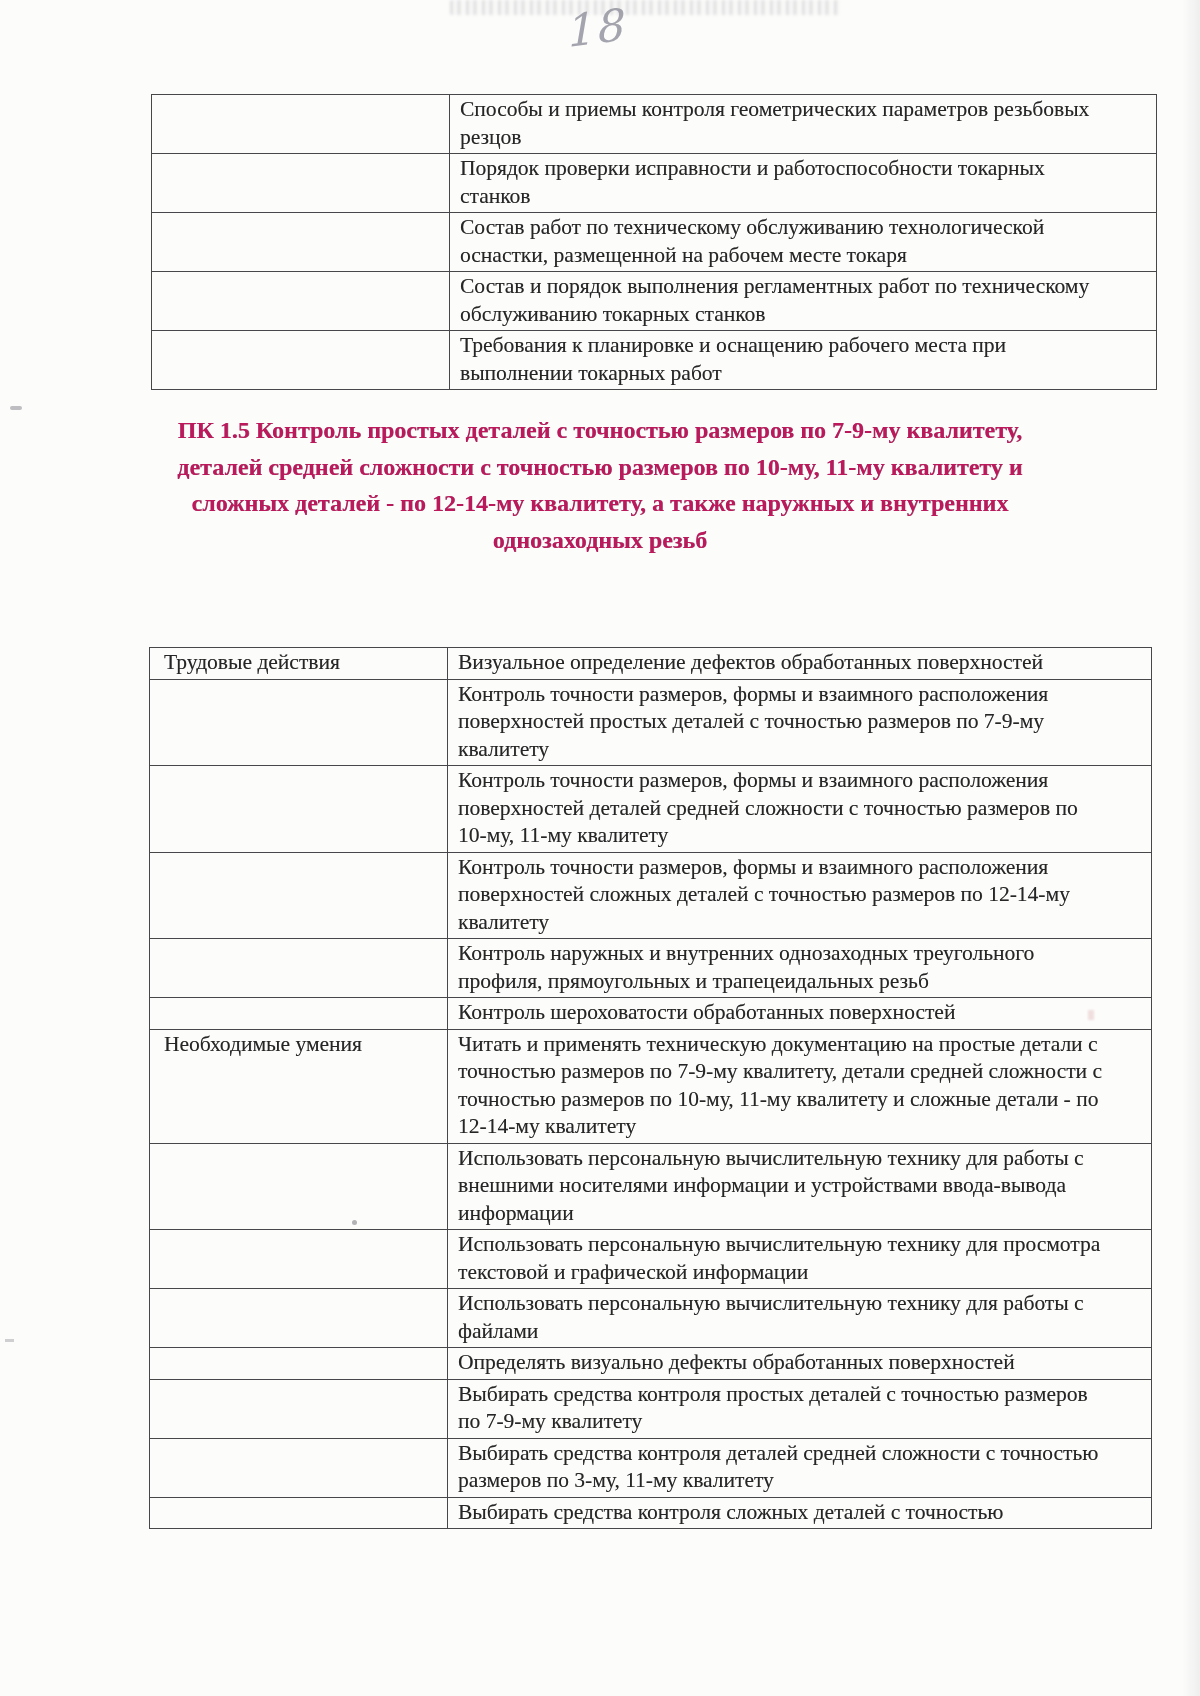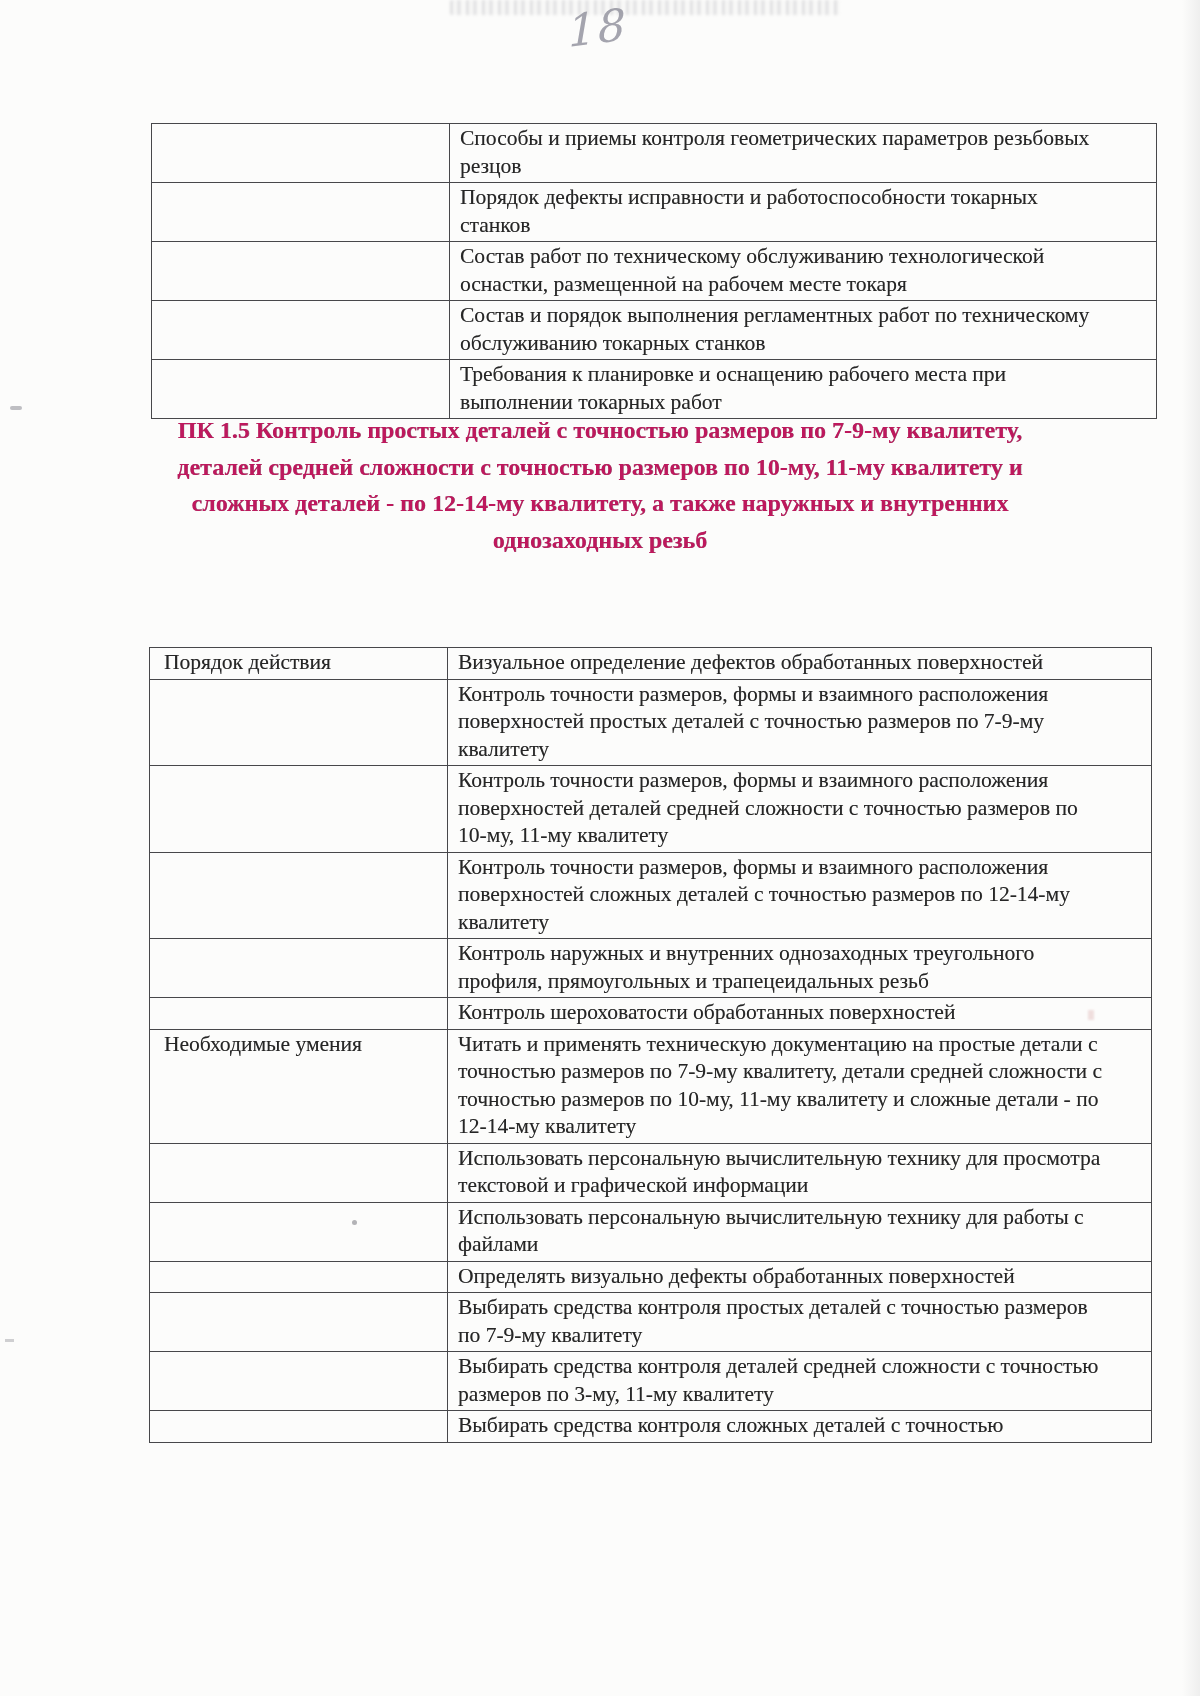--- a/index.html
+++ b/index.html
@@ -59,21 +59,21 @@
     line-height: 27.5px;
   }
   table.doc td {
     border: 1px solid #47474a;
     vertical-align: top;
     text-shadow: 0.2px 0.2px 0.4px rgba(60,60,60,0.45);
   }
   td.lc { width: 275px; padding: 1px 8px 2px 14px; }
   td.tc { padding: 1px 46px 2px 10px; }
 
-  table.top-tbl  { left: 151px; top: 94px;  width: 1006px; margin-top: 29px; }
+  table.top-tbl  { left: 151px; top: 94px;  width: 1006px; }
   table.main-tbl { left: 149px; top: 647px; width: 1003px; }
 
   tr.r1 { height: 28px;  }
   tr.r2 { height: 55px;  }
   tr.r3 { height: 83px;  }
   tr.r4 { height: 110px; }
 
   .heading {
     position: absolute;
     left: 150px; top: 412px;
@@ -100,21 +100,21 @@
   <div class="artifact mark-d"></div>
 
   <table class="doc top-tbl">
     <tbody>
       <tr class="r2">
         <td class="lc"></td>
         <td class="tc">Способы и приемы контроля геометрических параметров резьбовых резцов</td>
       </tr>
       <tr class="r2">
         <td class="lc"></td>
-        <td class="tc">Порядок дефекты исправности и работоспособности токарных станков</td>
+        <td class="tc">Порядок проверки исправности и работоспособности токарных станков</td>
       </tr>
       <tr class="r2">
         <td class="lc"></td>
         <td class="tc">Состав работ по техническому обслуживанию технологической оснастки, размещенной на рабочем месте токаря</td>
       </tr>
       <tr class="r2">
         <td class="lc"></td>
         <td class="tc">Состав и порядок выполнения регламентных работ по техническому обслуживанию токарных станков</td>
       </tr>
       <tr class="r2">
@@ -122,21 +122,21 @@
         <td class="tc">Требования к планировке и оснащению рабочего места при выполнении токарных работ</td>
       </tr>
     </tbody>
   </table>
 
   <div class="heading">ПК 1.5 Контроль простых деталей с точностью размеров по 7-9-му квалитету, деталей средней сложности с точностью размеров по 10-му, 11-му квалитету и сложных деталей - по 12-14-му квалитету, а также наружных и внутренних однозаходных резьб</div>
 
   <table class="doc main-tbl">
     <tbody>
       <tr class="r1">
-        <td class="lc">Порядок действия</td>
+        <td class="lc">Трудовые действия</td>
         <td class="tc">Визуальное определение дефектов обработанных поверхностей</td>
       </tr>
       <tr class="r3">
         <td class="lc"></td>
         <td class="tc">Контроль точности размеров, формы и взаимного расположения поверхностей простых деталей с точностью размеров по 7-9-му квалитету</td>
       </tr>
       <tr class="r3">
         <td class="lc"></td>
         <td class="tc">Контроль точности размеров, формы и взаимного расположения поверхностей деталей средней сложности с точностью размеров по 10-му, 11-му квалитету</td>
       </tr>
@@ -148,20 +148,24 @@
         <td class="lc"></td>
         <td class="tc">Контроль наружных и внутренних однозаходных треугольного профиля, прямоугольных и трапецеидальных резьб</td>
       </tr>
       <tr class="r1">
         <td class="lc"></td>
         <td class="tc">Контроль шероховатости обработанных поверхностей</td>
       </tr>
       <tr class="r4">
         <td class="lc">Необходимые умения</td>
         <td class="tc">Читать и применять техническую документацию на простые детали с точностью размеров по 7-9-му квалитету, детали средней сложности с точностью размеров по 10-му, 11-му квалитету и сложные детали - по 12-14-му квалитету</td>
+      </tr>
+      <tr class="r3">
+        <td class="lc"></td>
+        <td class="tc">Использовать персональную вычислительную технику для работы с внешними носителями информации и устройствами ввода-вывода информации</td>
       </tr>
       <tr class="r2">
         <td class="lc"></td>
         <td class="tc">Использовать персональную вычислительную технику для просмотра текстовой и графической информации</td>
       </tr>
       <tr class="r2">
         <td class="lc"></td>
         <td class="tc">Использовать персональную вычислительную технику для работы с файлами</td>
       </tr>
       <tr class="r1">

